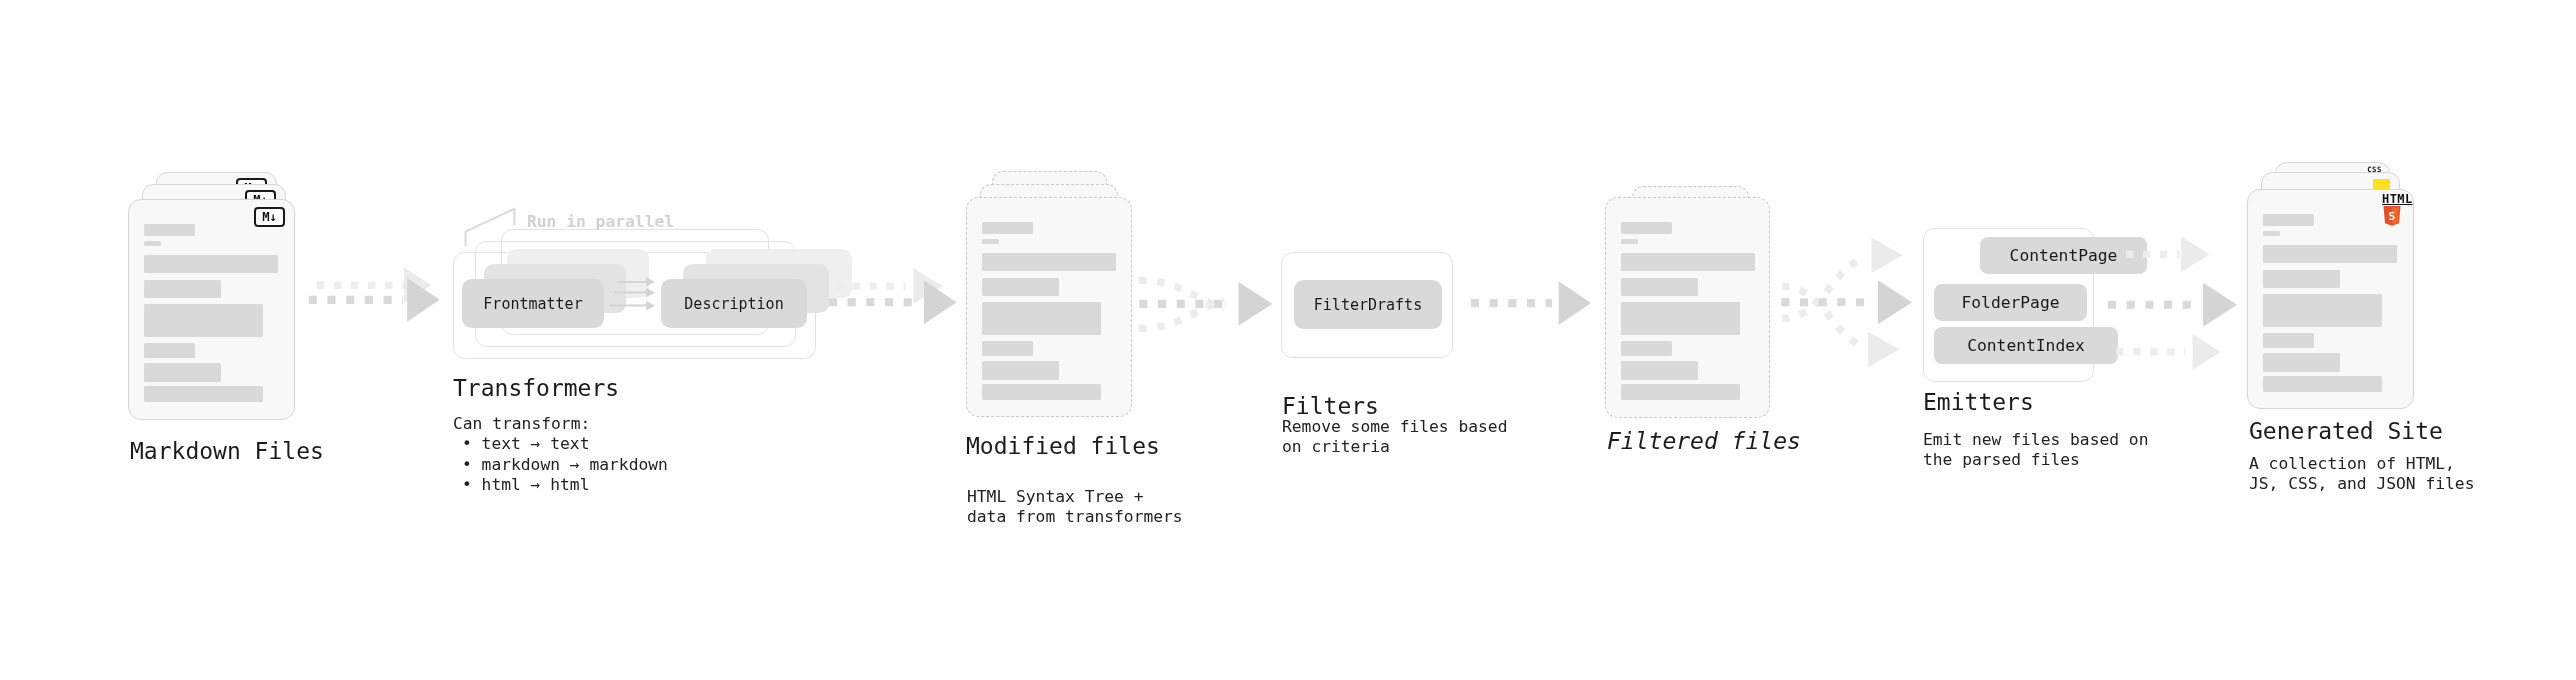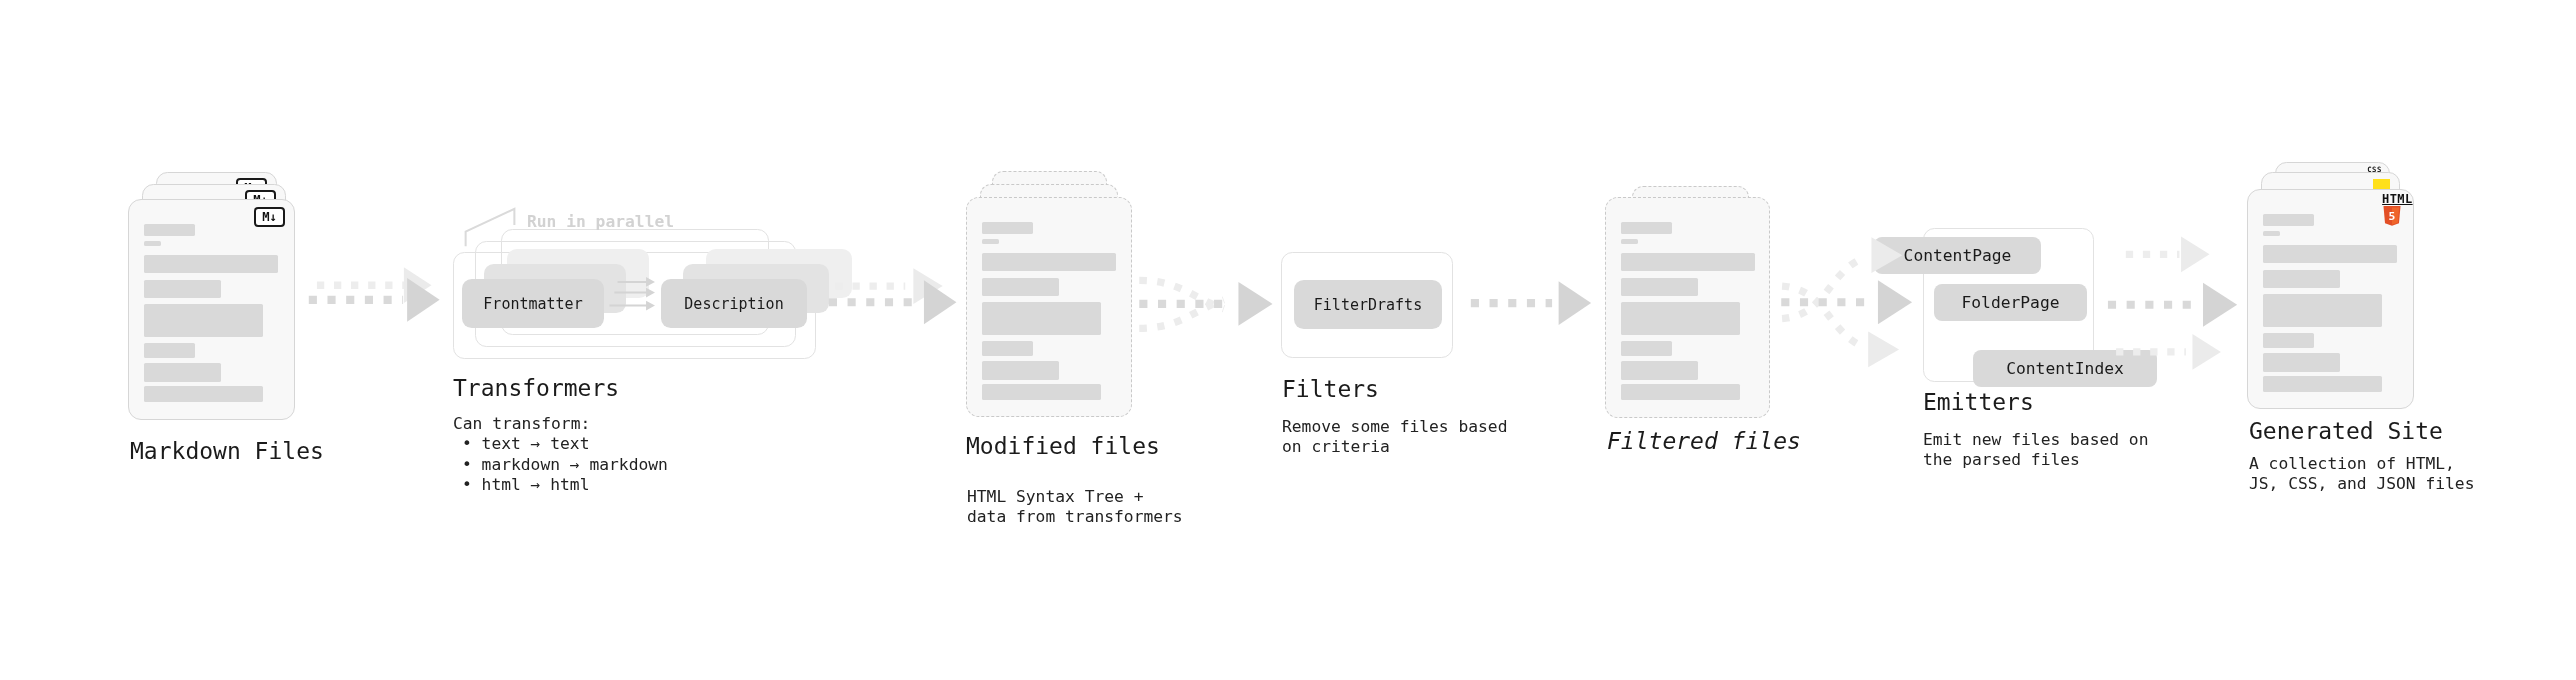--- a/index.html
+++ b/index.html
@@ -141,21 +141,21 @@
     <div class="node-title" style="left:966px;top:432px;">Modified files</div>
     <div class="node-desc" style="left:967px;top:487px;">
       <div>HTML Syntax Tree +</div>
       <div>data from transformers</div>
     </div>
   </div>
 
   <div>
     <div class="frame filled" style="left:1281px;top:252px;width:172px;height:106px;"></div>
     <div class="pill" style="left:1294px;top:280px;width:148px;height:49px;">FilterDrafts</div>
-    <div class="node-title" style="left:1282px;top:375px;">Filters</div>
+    <div class="node-title" style="left:1282px;top:392px;">Filters</div>
     <div class="node-desc" style="left:1282px;top:417px;">
       <div>Remove some files based</div>
       <div>on criteria</div>
     </div>
   </div>
 
   <div>
     <div class="file-card dashed back" style="left:1632px;top:186px;width:117px;z-index:1;"></div>
     <div class="file-card dashed" style="left:1605px;top:197px;width:165px;height:221px;z-index:2;">
       <div class="card-bars">
@@ -167,23 +167,23 @@
           <div class="bar" style="width: 51px; height: 14.6px; margin-bottom: 4.9px;"></div>
           <div class="bar" style="width: 77px; height: 18.7px; margin-bottom: 4.9px;"></div>
           <div class="bar" style="width: 119px; height: 15.4px; margin-bottom: 0px;"></div>
         </div>
     </div>
     <div class="node-title" style="left:1607px;top:427px;font-style:italic;">Filtered files</div>
   </div>
 
   <div>
     <div class="frame filled" style="left:1923px;top:228px;width:171px;height:154px;"></div>
-    <div class="pill small" style="left:1874px;top:237px;width:167px;height:37px;">ContentPage</div>
+    <div class="pill small" style="left:1980px;top:237px;width:167px;height:37px;">ContentPage</div>
     <div class="pill small" style="left:1934px;top:284px;width:153px;height:37px;">FolderPage</div>
-    <div class="pill small" style="left:1934px;top:350px;width:184px;height:37px;margin-left:39px;">ContentIndex</div>
+    <div class="pill small" style="left:1934px;top:327px;width:184px;height:37px;">ContentIndex</div>
     <div class="node-title" style="left:1923px;top:388px;">Emitters</div>
     <div class="node-desc" style="left:1923px;top:430px;">
       <div>Emit new files based on</div>
       <div>the parsed files</div>
     </div>
   </div>
 
   <div>
     <div class="file-card back" style="left:2275px;top:162px;width:115px;z-index:1;">
       <div class="css-badge">CSS</div>

